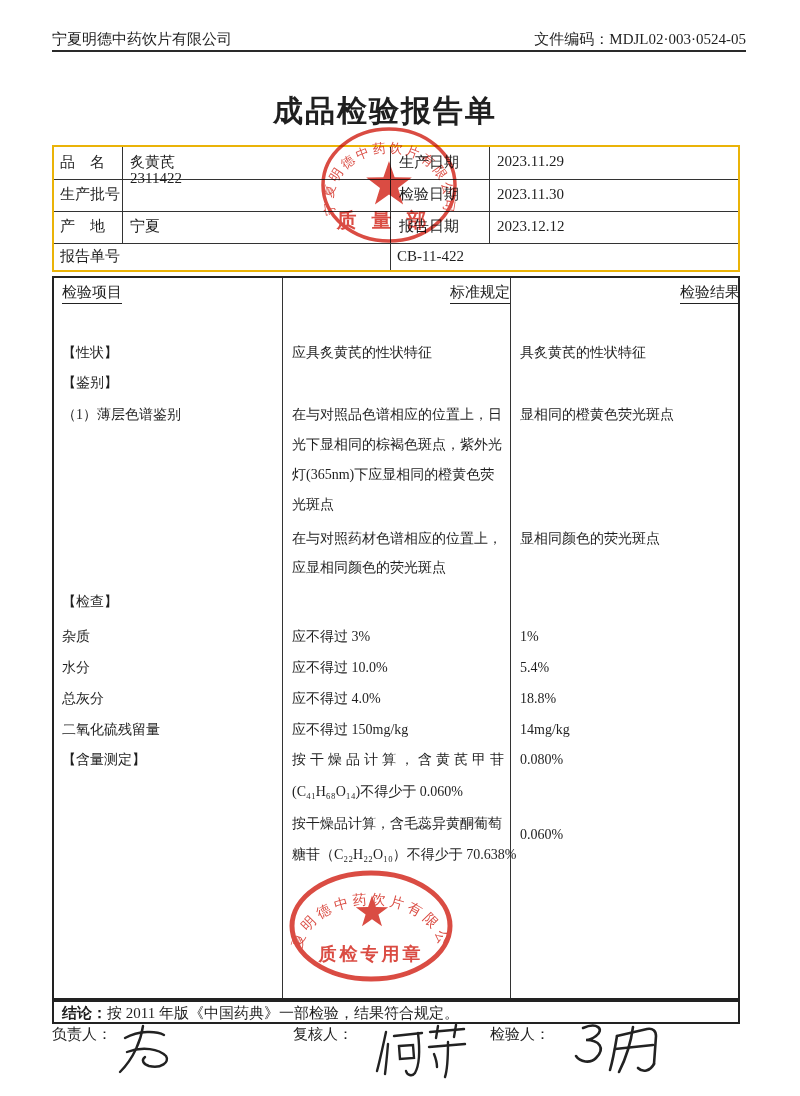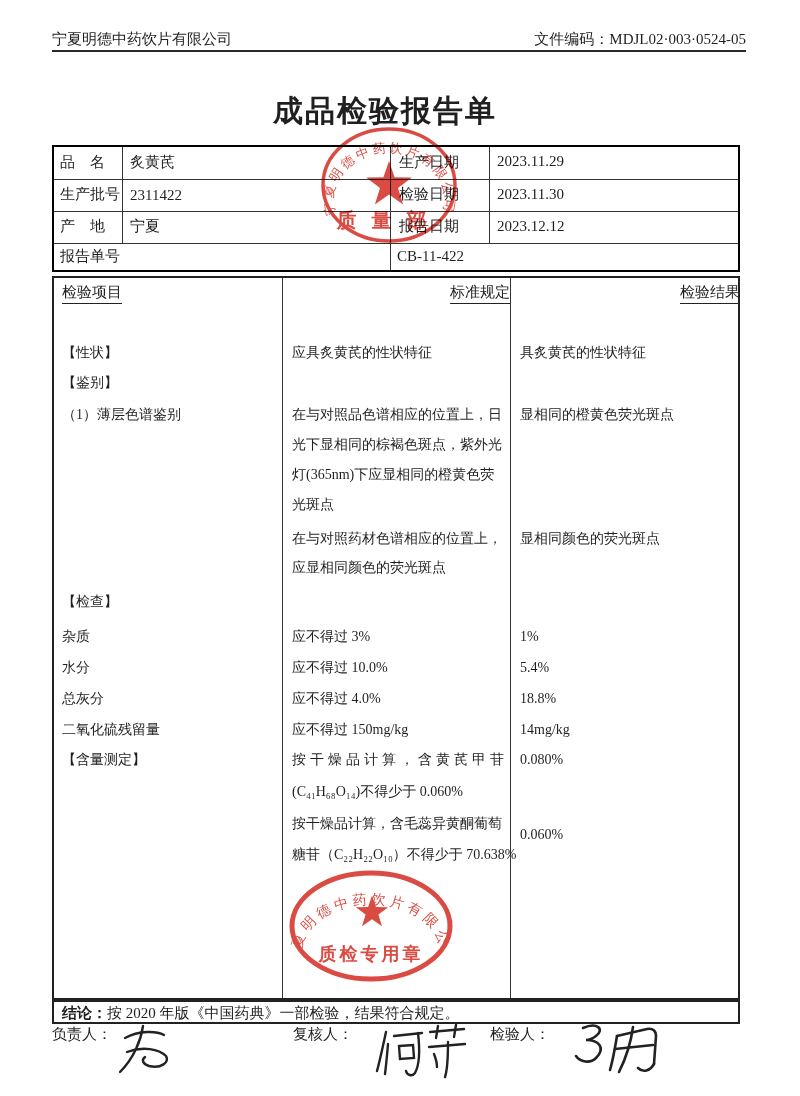--- a/index.html
+++ b/index.html
@@ -9,21 +9,21 @@
   }
   .abs{position:absolute;}
   .t14{font-size:14px;line-height:16px;white-space:nowrap;}
   .t15{font-size:15px;line-height:17px;white-space:nowrap;}
   
   #company{left:52px;top:30px;font-size:15px;}
   #filecode{right:54px;top:30px;font-size:15px;}
   #headrule{left:52px;top:50px;width:694px;border-top:2px solid #2a2a2a;height:0;}
   #doc-title{left:0;top:91px;width:770px;text-align:center;font-size:30px;font-weight:bold;letter-spacing:2px;}
   
-  #infobox{left:52px;top:145px;width:688px;height:127px;border:2px solid #000000;box-sizing:border-box;}
+  #infobox{left:52px;top:145px;width:688px;height:127px;border:2px solid #eab308;box-sizing:border-box;}
   .hline{position:absolute;left:0;width:100%;border-top:1px solid #333;height:0;}
   .vline{position:absolute;top:0;border-left:1px solid #333;width:0;}
   
   #resultbox{left:52px;top:276px;width:688px;height:724px;border:2px solid #222;box-sizing:border-box;}
   .u{display:inline-block;border-bottom:1px solid #222;padding-bottom:2px;}
   .ctr{text-align:right;}
   
   #conclbox{left:52px;top:1000px;width:688px;height:24px;border:2px solid #222;box-sizing:border-box;}
   .sp4{letter-spacing:4px;}
   .stamp{mix-blend-mode:multiply;opacity:.9;}
@@ -47,21 +47,21 @@
   <div class="vline" style="left:68px;height:96px"></div>
   <div class="vline" style="left:336px;height:123px"></div>
   <div class="vline" style="left:435px;height:96px"></div>
 
   <div class="abs t15" style="left:6px;top:7px">品　名</div>
   <div class="abs t15" style="left:76px;top:7px">炙黄芪</div>
   <div class="abs t15" style="left:345px;top:7px">生产日期</div>
   <div class="abs t15" style="left:443px;top:6px">2023.11.29</div>
 
   <div class="abs t15" style="left:6px;top:39px">生产批号</div>
-  <div class="abs t15" style="left:76px;top:40px">2311422</div>
+  <div class="abs t15" style="left:76px;top:23px">2311422</div>
   <div class="abs t15" style="left:345px;top:39px">检验日期</div>
   <div class="abs t15" style="left:443px;top:39px">2023.11.30</div>
 
   <div class="abs t15" style="left:6px;top:71px">产　地</div>
   <div class="abs t15" style="left:76px;top:71px">宁夏</div>
   <div class="abs t15" style="left:345px;top:71px">报告日期</div>
   <div class="abs t15" style="left:443px;top:71px">2023.12.12</div>
 
   <div class="abs t15" style="left:6px;top:101px">报告单号</div>
   <div class="abs t15" style="left:343px;top:101px">CB-11-422</div>
@@ -135,21 +135,21 @@
     <text font-size="14" fill="#d6382e" letter-spacing="4">
       <textPath href="#arcBot" startOffset="50%" text-anchor="middle">宁夏明德中药饮片有限公司</textPath>
     </text>
     <polygon fill="#d6382e" points="86,28.5 89.9,40.1 102.2,40.3 92.4,47.6 96,59.3 86,52.2 76,59.3 79.6,47.6 69.8,40.3 82.1,40.1"></polygon>
     <text x="85" y="93" text-anchor="middle" font-size="18" font-weight="bold" letter-spacing="3" fill="#d6382e">质检专用章</text>
   </svg>
 </div>
 
 <div class="abs" id="conclbox">
   <div class="abs t15" style="left:8px;top:3px">
-    <b>结论：</b><span>按 2020 年版《中国药典》一部检验，结果符合规定。</span>
+    <b>结论：</b><span>按 2011 年版《中国药典》一部检验，结果符合规定。</span>
   </div>
 </div>
 
 <div class="abs t15" style="left:52px;top:1026px">负责人：</div>
 <div class="abs t15" style="left:293px;top:1026px">复核人：</div>
 <div class="abs t15" style="left:490px;top:1026px">检验人：</div>
 
 <div class="abs" style="left:103px;top:1022px">
   <svg width="100" height="60" viewBox="0 0 100 60">
     <g fill="none" stroke="#222" stroke-width="2.4" stroke-linecap="round">

